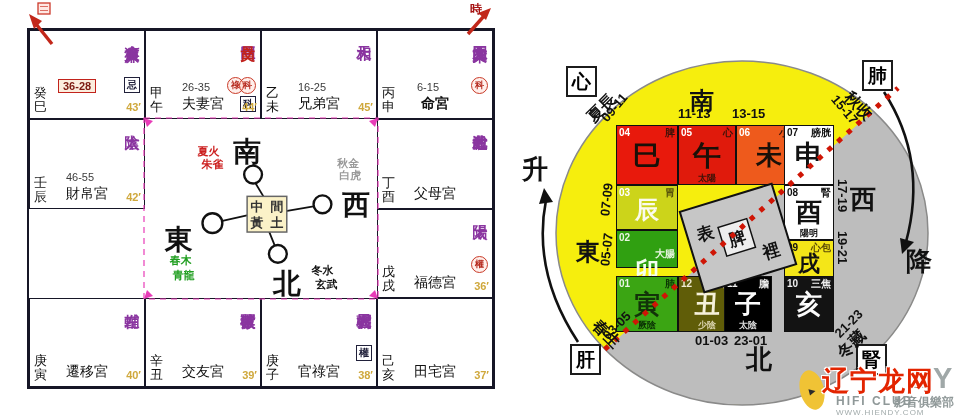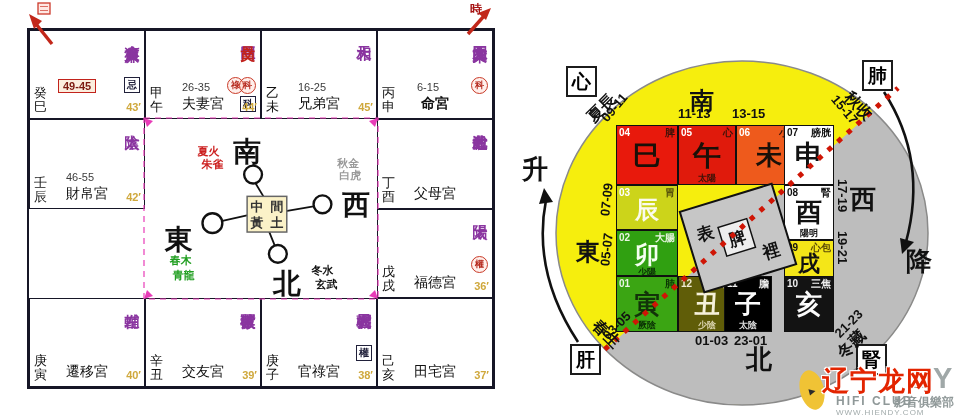--- a/index.html
+++ b/index.html
@@ -101,21 +101,21 @@
         <text x="39" y="161" font-size="11" font-weight="bold" fill="#1f9e1f" text-anchor="middle">青龍</text>
         <text x="179" y="156" font-size="11" font-weight="bold" fill="#111" text-anchor="middle">冬水</text>
         <text x="183" y="170" font-size="11" font-weight="bold" fill="#111" text-anchor="middle">玄武</text>
       </svg>
     </div>
   <div class="pcell" style="grid-area: 1 / 1;">
         <div class="stars"><span class="star p">廉貞</span><span class="star p">貪狼</span></div>
         <div class="stampwrap">
           <span class="bstamp">忌</span>
         </div>
-        <div class="age boxed">49-45</div>
+        <div class="age boxed">36-28</div>
         <div class="stem">癸巳</div>
         <div class="pnum">43′</div>
       </div>
       <div class="pcell" style="grid-area: 1 / 2;">
         <div class="stars"><span class="star p">巨門</span><span class="star r">文昌</span></div>
         <div class="stampwrap">
           <div class="rstamps">
             <span class="rstamp">祿</span>
             <span class="rstamp">科</span>
           </div>
@@ -279,24 +279,24 @@
           <div class="bsub" style="color: rgb(85, 80, 10);"></div>
         </div>
         <div class="bcell" style="left: 264px; top: 185px; width: 50px; height: 55px; background: rgb(255, 255, 255);">
           <div class="bhead">
             <span style="color: rgb(17, 17, 17);">08</span>
             <span style="color: rgb(17, 17, 17);">腎</span>
           </div>
           <div class="bmain" style="color: rgb(17, 17, 17); font-size: 26px;">酉</div>
           <div class="bsub" style="color: rgb(17, 17, 17);">陽明</div>
         </div>
-        <div class="bcell" style="left: 96px; top: 230px; width: 62px; height: 46px; background: rgb(48, 160, 17);">
+        <div class="bcell" style="left: 96px; top: 230px; width: 62px; height: 38px; background: rgb(48, 160, 17);">
           <div class="bhead">
             <span style="color: rgb(233, 246, 226);">02</span>
-            <span style="color: rgb(234, 246, 227);">大腸</span>
+            <span style="color: rgb(234, 246, 227); margin-top: 16px;">大腸</span>
           </div>
           <div class="bmain" style="color: rgb(244, 255, 240); font-size: 24px;">卯</div>
           <div class="bsub" style="color: rgb(11, 51, 5);">少陽</div>
         </div>
         <div class="bcell" style="left: 264px; top: 240px; width: 50px; height: 38px; background: rgb(244, 230, 24);">
           <div class="bhead">
             <span style="color: rgb(17, 17, 17);">09</span>
             <span style="color: rgb(92, 76, 8);">心包</span>
           </div>
           <div class="bmain" style="color: rgb(17, 17, 17); font-size: 22px;">戌</div>

